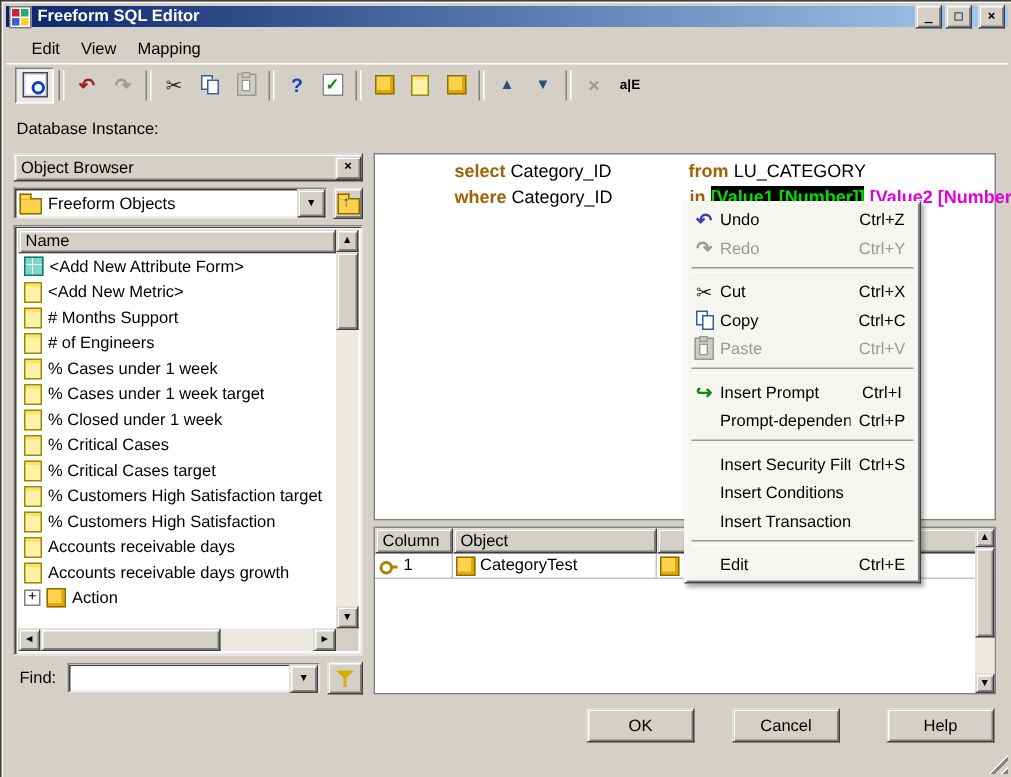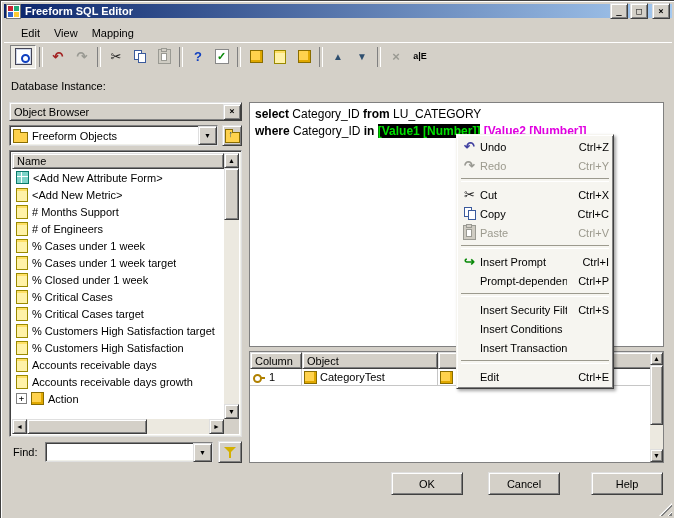--- a/index.html
+++ b/index.html
@@ -98,21 +98,21 @@
   .thumb-h{position:absolute;left:15px;top:0;height:15px;width:120px;box-sizing:border-box;}
   .sc-corner{position:absolute;right:2px;bottom:2px;width:15px;height:15px;background:#d4d0c8;}
   .find-row{position:absolute;left:0;bottom:0;right:0;height:22px;margin-top:20px;}
   .find-label{position:absolute;left:4px;top:5px;}
   .find-combo{position:absolute;left:36px;top:1px;width:168px;height:20px;display:flex;align-items:center;box-sizing:border-box;}
   .find-combo .val{flex:1;}
   .find-btn{position:absolute;right:0;top:0;width:24px;height:22px;display:flex;align-items:center;justify-content:center;box-sizing:border-box;}
   
   .sql{position:absolute;left:248px;top:101px;width:415px;height:245px;background:#fff;border:1px solid #808080;box-sizing:border-box;padding:3px 5px;}
   .sql-line{white-space:pre;font-size:12px;line-height:17px;}
-  .kw{color:#000000;font-weight:bold;}
+  .kw{color:#a16207;font-weight:bold;margin-left:48px;}
   .idn{color:#000;}
   .prompt-sel{background:#000;color:#00e000;font-weight:bold;}
   .prompt2{color:#e000e0;font-weight:bold;}
   
   .grid{position:absolute;left:248px;top:350px;width:415px;height:112px;background:#fff;border:1px solid #808080;box-sizing:border-box;}
   .grid-head{display:flex;height:17px;}
   .gh-cell{display:flex;align-items:center;padding-left:4px;box-sizing:border-box;overflow:hidden;}
   .gh-col{width:52px;} .gh-obj{width:136px;} .gh-rest{flex:1;}
   .grid-row{display:flex;height:17px;background:#fff;}
   .g-cell{display:flex;align-items:center;gap:3px;padding-left:2px;border-right:1px solid #c6c6c6;border-bottom:1px solid #c6c6c6;box-sizing:border-box;overflow:hidden;}
@@ -122,21 +122,21 @@
   .grid-vscroll .up{top:0;left:0;} .grid-vscroll .down{bottom:0;left:0;}
   .gthumb{position:absolute;left:0;top:13px;width:13px;height:60px;box-sizing:border-box;}
   
   .cmenu{position:absolute;left:455px;top:133px;width:158px;background:#f6f5f0;
     border:1px solid;border-color:#f6f5f0 #404040 #404040 #f6f5f0;
     box-shadow:inset 1px 1px 0 #fff,inset -1px -1px 0 #808080,2px 2px 3px rgba(0,0,0,.35);
     padding:2px;box-sizing:border-box;z-index:10;}
   .cm-item{height:19px;display:flex;align-items:center;}
   .cm-ico{width:21px;display:flex;align-items:center;justify-content:center;flex:none;}
   .cm-label{flex:1;white-space:nowrap;overflow:hidden;}
-  .cm-short{width:42px;text-align:right;padding-right:2px;flex:none;}
+  .cm-short{width:42px;text-align:center;padding-right:2px;flex:none;}
   .cm-item.dis{color:#9c9a8e;}
   .cm-sep{height:2px;margin:3px 2px;border-top:1px solid #9c9a8e;border-bottom:1px solid #fff;}
   
   .btn{position:absolute;top:471px;width:72px;height:23px;display:flex;align-items:center;justify-content:center;box-sizing:border-box;}
   .btn.ok{left:390px;} .btn.cancel{left:487px;} .btn.help{left:590px;}
   
   .grip{position:absolute;right:3px;bottom:3px;width:13px;height:13px;
     background:repeating-linear-gradient(135deg,transparent 0 3px,#fff 3px 4px,#808080 4px 6px);
     clip-path:polygon(100% 0,100% 100%,0 100%);}
 </style>

